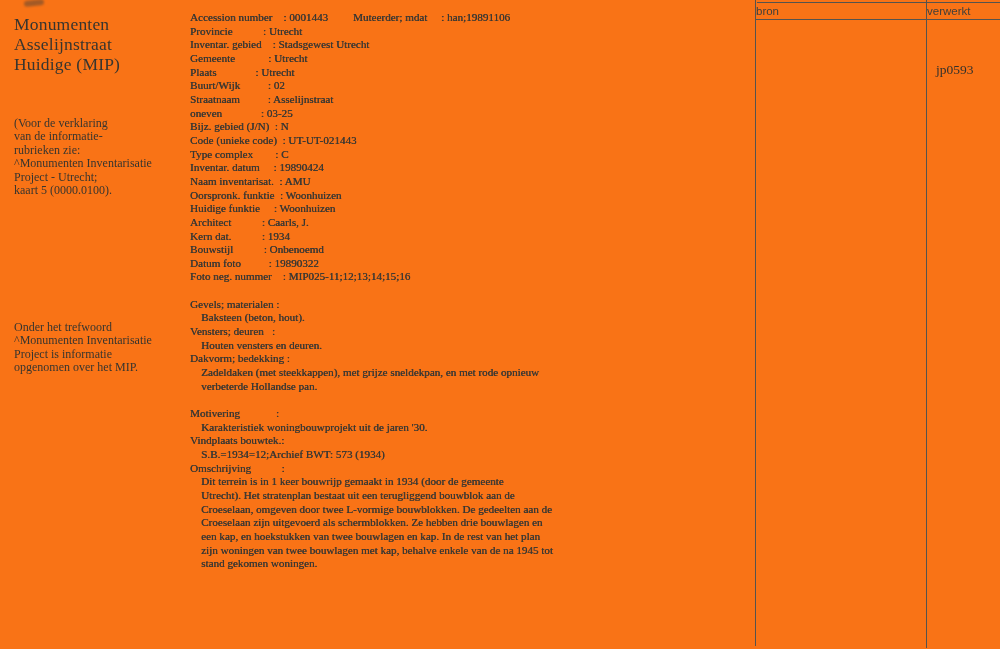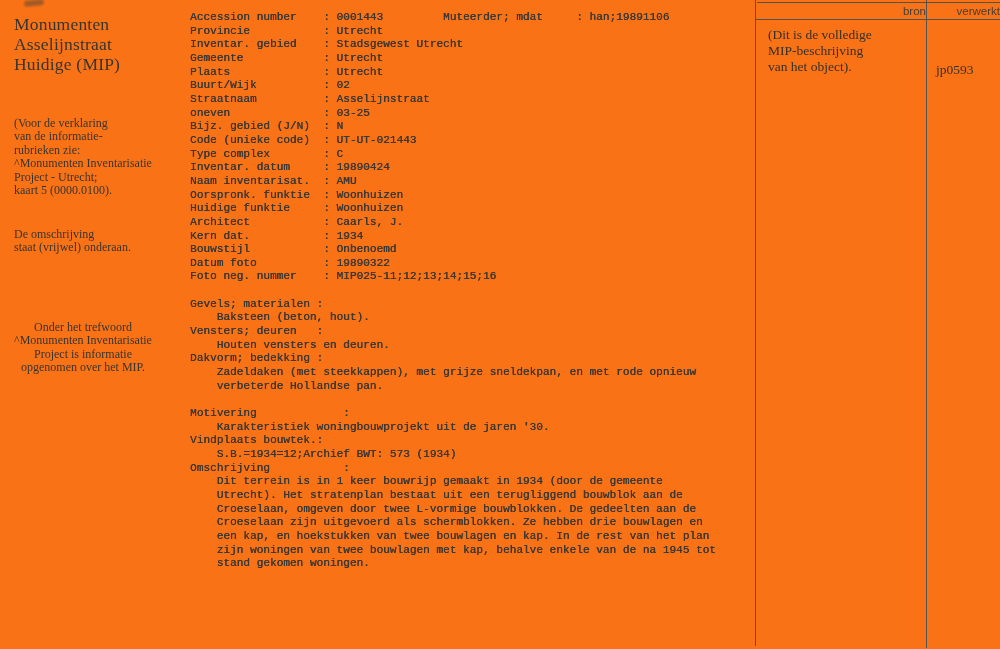--- a/index.html
+++ b/index.html
@@ -6,37 +6,37 @@
   .page{
     position:relative;width:1000px;height:649px;background:#f97316;overflow:hidden;
     font-family:"Liberation Serif",serif;color:#33312c;
   }
   
   .title{position:absolute;left:14px;top:14px;font-size:17.5px;line-height:20px;color:#37352f;letter-spacing:.2px;}
   .note{position:absolute;left:14px;font-size:12px;line-height:13.4px;color:#37352f;}
   .note b{font-weight:normal;}
   .note1{top:117px;}
   .note2{top:228px;}
-  .note3{top:321px;text-align:center;}
+  .note3{top:321px;}
   
   .record{
     position:absolute;left:190px;top:11px;
-    font-family:Liberation Mono, monospace;font-size:11.1px;line-height:13.65px;
+    font-family:Liberation Serif, serif;font-size:11.1px;line-height:13.65px;
     color:#3b3833;white-space:pre;text-shadow:.35px 0 0 currentColor;
   }
   .record .gap{height:13.65px;}
   
   .vline,.hline{position:absolute;background:#55534e;}
   .vline1{left:755px;top:0;width:1px;height:646px;}
   .vline2{left:926px;top:0;width:1px;height:648px;}
   .hline-top{left:757px;top:2px;width:243px;height:1px;}
   .hline-mid{left:755px;top:19px;width:245px;height:1px;}
   .col-header{
     position:absolute;top:4px;font-family:"Liberation Sans",sans-serif;
-    font-size:11.5px;line-height:14px;color:#413f3a;text-align:right;
+    font-size:11.5px;line-height:14px;color:#413f3a;text-align:left;
   }
   .bron-h{left:756px;width:170px;}
   .verwerkt-h{left:927px;width:73px;}
   .bron-note{position:absolute;left:768px;top:27px;font-size:13.5px;line-height:15.8px;color:#33312c;}
   .verwerkt-val{position:absolute;left:936px;top:62px;font-size:13.5px;color:#33312c;}
   
   .smudge{
     position:absolute;left:24px;top:0;width:20px;height:6px;background:#3f3d39;
     border-radius:3px;filter:blur(1.2px);transform:rotate(-6deg);opacity:.45;
   }
@@ -53,40 +53,31 @@
       <div>Huidige (MIP)</div>
     </div>
   <div class="note note1" id="note1">
       <div><span>(Voor de verklaring</span></div>
       <div><span>van de informatie-</span></div>
       <div><span>rubrieken zie:</span></div>
       <div><b>^Monumenten Inventarisatie</b></div>
       <div><b>Project - Utrecht;</b></div>
       <div><span>kaart 5 (0000.0100).</span></div>
     </div>
-  <div class="note note2" id="note2">
-      <div><span>De </span><b>omschrijving</b></div>
-      <div><span>staat (vrijwel) onderaan.</span></div>
-    </div>
   <div class="note note3" id="note3">
       <div><span>Onder het trefwoord</span></div>
       <div><b>^Monumenten Inventarisatie</b></div>
       <div><b>Project</b><span> is informatie</span></div>
       <div><span>opgenomen over het MIP.</span></div>
     </div>
 
   <div class="record" id="record"><div>Accession number    : 0001443         Muteerder; mdat     : han;19891106</div><div>Provincie           : Utrecht</div><div>Inventar. gebied    : Stadsgewest Utrecht</div><div>Gemeente            : Utrecht</div><div>Plaats              : Utrecht</div><div>Buurt/Wijk          : 02</div><div>Straatnaam          : Asselijnstraat</div><div>oneven              : 03-25</div><div>Bijz. gebied (J/N)  : N</div><div>Code (unieke code)  : UT-UT-021443</div><div>Type complex        : C</div><div>Inventar. datum     : 19890424</div><div>Naam inventarisat.  : AMU</div><div>Oorspronk. funktie  : Woonhuizen</div><div>Huidige funktie     : Woonhuizen</div><div>Architect           : Caarls, J.</div><div>Kern dat.           : 1934</div><div>Bouwstijl           : Onbenoemd</div><div>Datum foto          : 19890322</div><div>Foto neg. nummer    : MIP025-11;12;13;14;15;16</div><div class="gap"></div><div>Gevels; materialen :</div><div>    Baksteen (beton, hout).</div><div>Vensters; deuren   :</div><div>    Houten vensters en deuren.</div><div>Dakvorm; bedekking :</div><div>    Zadeldaken (met steekkappen), met grijze sneldekpan, en met rode opnieuw</div><div>    verbeterde Hollandse pan.</div><div class="gap"></div><div>Motivering             :</div><div>    Karakteristiek woningbouwprojekt uit de jaren '30.</div><div>Vindplaats bouwtek.:</div><div>    S.B.=1934=12;Archief BWT: 573 (1934)</div><div>Omschrijving           :</div><div>    Dit terrein is in 1 keer bouwrijp gemaakt in 1934 (door de gemeente</div><div>    Utrecht). Het stratenplan bestaat uit een terugliggend bouwblok aan de</div><div>    Croeselaan, omgeven door twee L-vormige bouwblokken. De gedeelten aan de</div><div>    Croeselaan zijn uitgevoerd als schermblokken. Ze hebben drie bouwlagen en</div><div>    een kap, en hoekstukken van twee bouwlagen en kap. In de rest van het plan</div><div>    zijn woningen van twee bouwlagen met kap, behalve enkele van de na 1945 tot</div><div>    stand gekomen woningen.</div></div>
 
   <div class="vline vline1"></div>
   <div class="vline vline2"></div>
   <div class="hline hline-top"></div>
   <div class="hline hline-mid"></div>
 
   <div class="col-header bron-h">bron</div>
   <div class="col-header verwerkt-h">verwerkt</div>
 
-  <div class="bron-note" id="bron-note">
-      <div>(Dit is de volledige</div>
-      <div>MIP-beschrijving</div>
-      <div>van het object).</div>
-    </div>
   <div class="verwerkt-val">jp0593</div>
 </div>
 
 </body></html>

